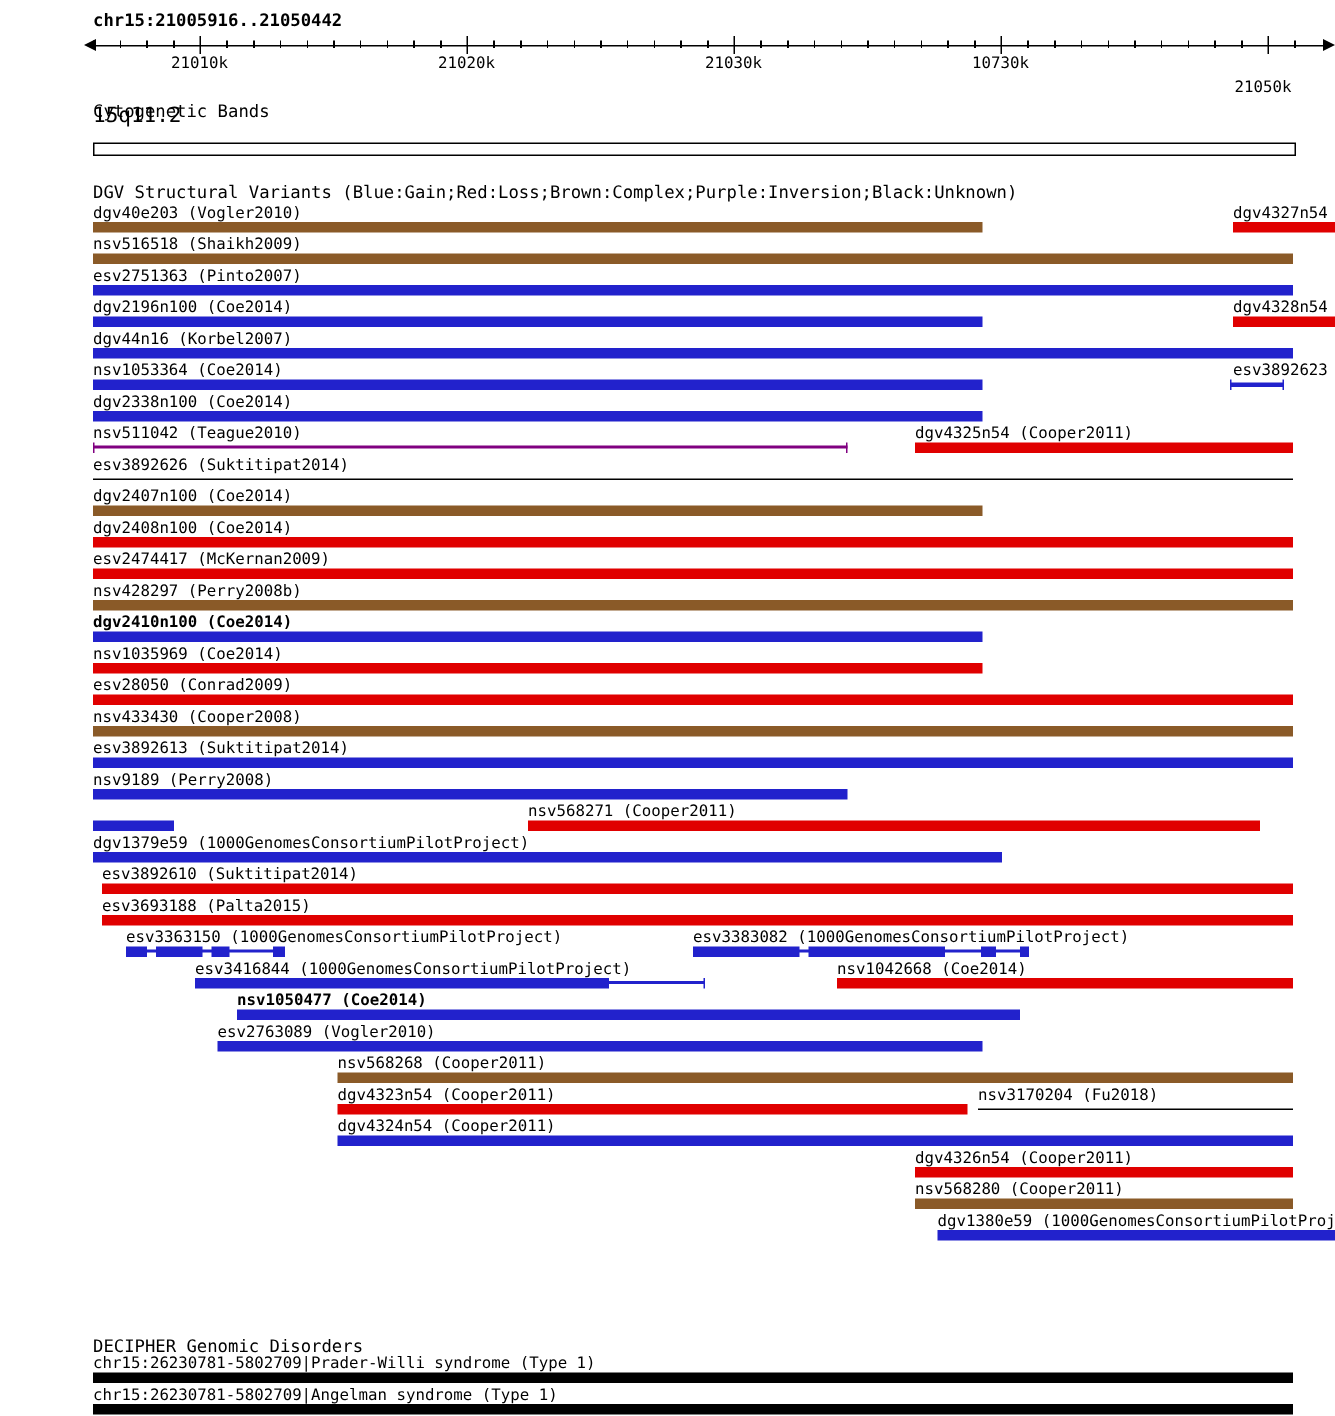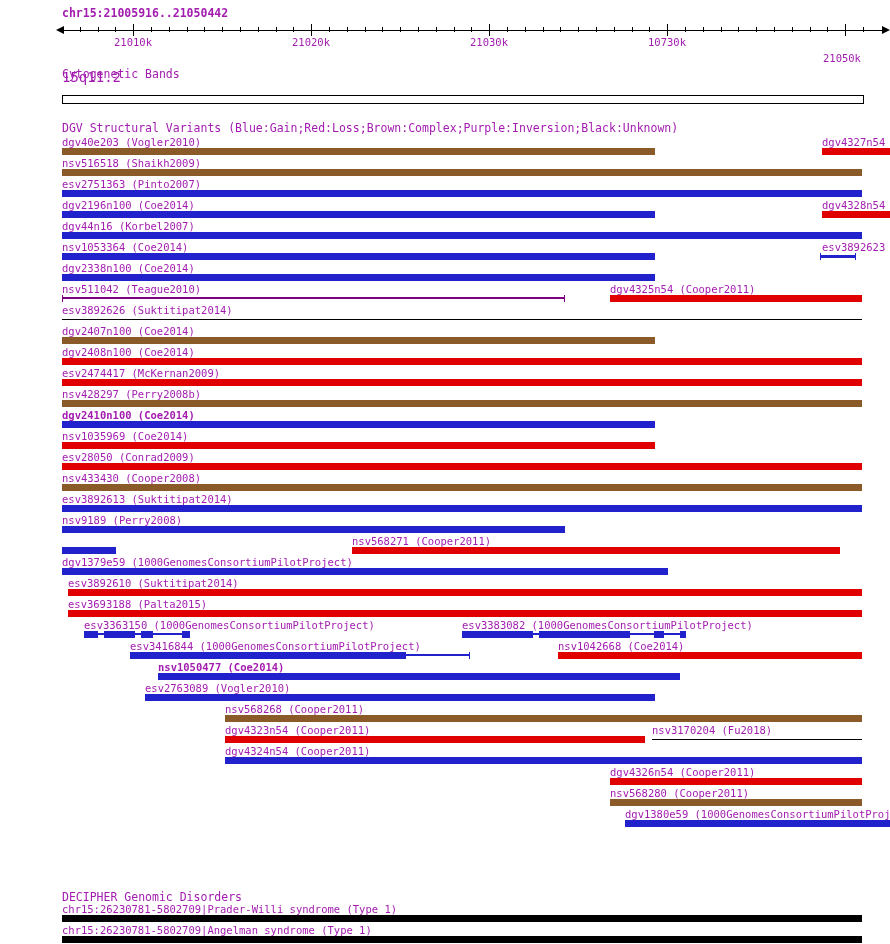--- a/index.html
+++ b/index.html
@@ -1,18 +1,18 @@
 <!DOCTYPE html>
 <html><head>
 <meta charset="utf-8">
 <title>Genome Browser</title>
 <style>
   html,body{margin:0;padding:0;background:#fff}
   #app{position:relative;width:890px;height:944px;overflow:hidden;background:#fff;
-       font-family:"DejaVu Sans Mono","Liberation Mono",monospace;color:#a21caf}
+       font-family:"DejaVu Sans Mono","Liberation Mono",monospace;color:#000000}
   .abs{position:absolute}
   .feat-label{position:absolute;font-size:10.5px;line-height:12px;white-space:nowrap}
   .section-header{position:absolute;left:62px;font-size:11.5px;font-weight:normal;line-height:13px;white-space:nowrap}
   #region-label{position:absolute;left:62px;top:6px;font-size:11.5px;font-weight:bold;white-space:nowrap}
   #ruler-line{position:absolute;left:64px;top:30px;width:818px;height:1px;background:#000}
   #minor-ticks{position:absolute;left:62px;top:27px;width:802px;height:5px;
        background:repeating-linear-gradient(90deg,#000 0px,#000 1px,transparent 1px,transparent 17.8px)}
   #arrow-left{position:absolute;left:56px;top:26px;width:0;height:0;
        border-top:4px solid transparent;border-bottom:4px solid transparent;border-right:8px solid #000}
   #arrow-right{position:absolute;left:882px;top:26px;width:0;height:0;

